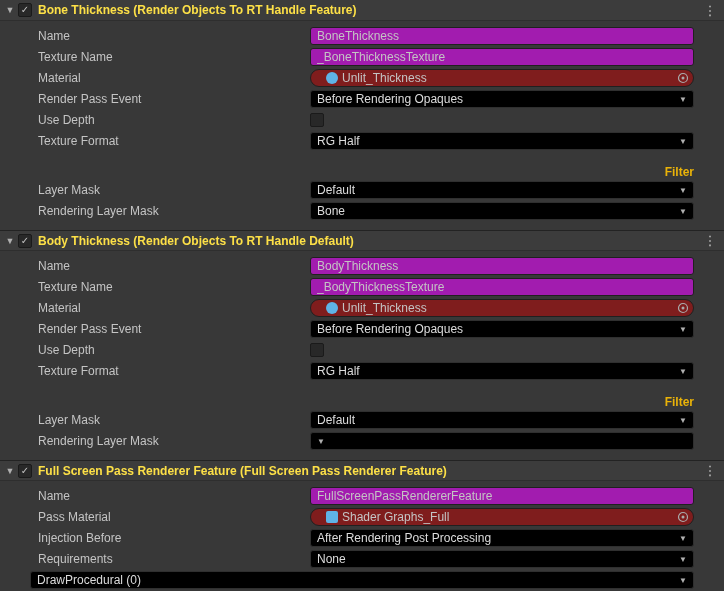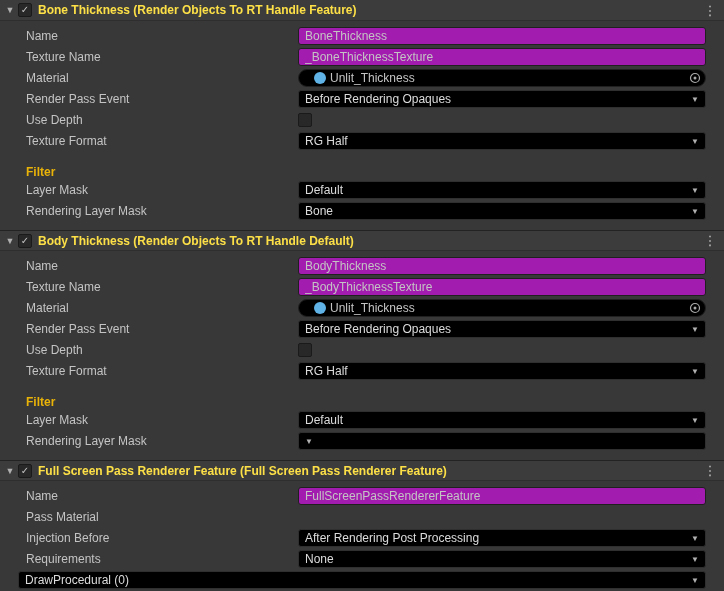--- a/index.html
+++ b/index.html
@@ -69,21 +69,22 @@
     font-size: 13px;
     cursor: pointer;
   }
   .section-body {
     padding: 4px 14px 8px 14px;
   }
   .row {
     display: flex;
     align-items: center;
     height: 20px;
-    margin: 1px 4px;
+    margin: 1px 16px;
+    justify-content: flex-end;
   }
   .col-label {
     width: 280px;
     padding-left: 8px;
     color: #c4c4c4;
     white-space: nowrap;
   }
   .col-label.sub { padding-left: 8px; }
   .col-value {
     flex: 1;
@@ -98,21 +99,21 @@
     border: 1px solid #202020;
     border-radius: 3px;
     color: #c4c4c4;
     padding: 0 6px;
     font-size: 12px;
     outline: none;
   }
   .object-field {
     flex: 1;
     height: 18px;
-    background: #000000;
+    background: #7f1d1d;
     border: 1px solid #202020;
     border-radius: 9px;
     color: #c4c4c4;
     display: flex;
     align-items: center;
     padding: 0 2px 0 15px;
     cursor: pointer;
     position: relative;
     font-size: 12px;
   }
@@ -351,20 +352,32 @@
   </div>
   <div class="section-body">
     <div class="row">
       <div class="col-label">Name</div>
       <div class="col-value">
           <input class="text-field" value="FullScreenPassRendererFeature" style="">
         </div>
     </div>
     <div class="row">
       <div class="col-label">Pass Material</div>
+      <div class="col-value">
+        <div class="object-field">
+          <span class="obj-icon shader"></span>
+          <span class="obj-text">Shader Graphs_Full</span>
+          <span class="obj-picker">
+              <svg width="12" height="12" viewBox="0 0 12 12">
+                <circle cx="6" cy="6" r="4.5" fill="none" stroke="#aaa" stroke-width="1.2"></circle>
+                <circle cx="6" cy="6" r="1.5" fill="#aaa"></circle>
+              </svg>
+            </span>
+        </div>
+      </div>
     </div>
     <div class="row">
       <div class="col-label">Injection Before</div>
       <div class="col-value">
         <div class="dropdown-field">
           <span class="dd-text">After Rendering Post Processing</span>
           <span class="dd-arrow">▼</span>
         </div>
       </div>
     </div>

